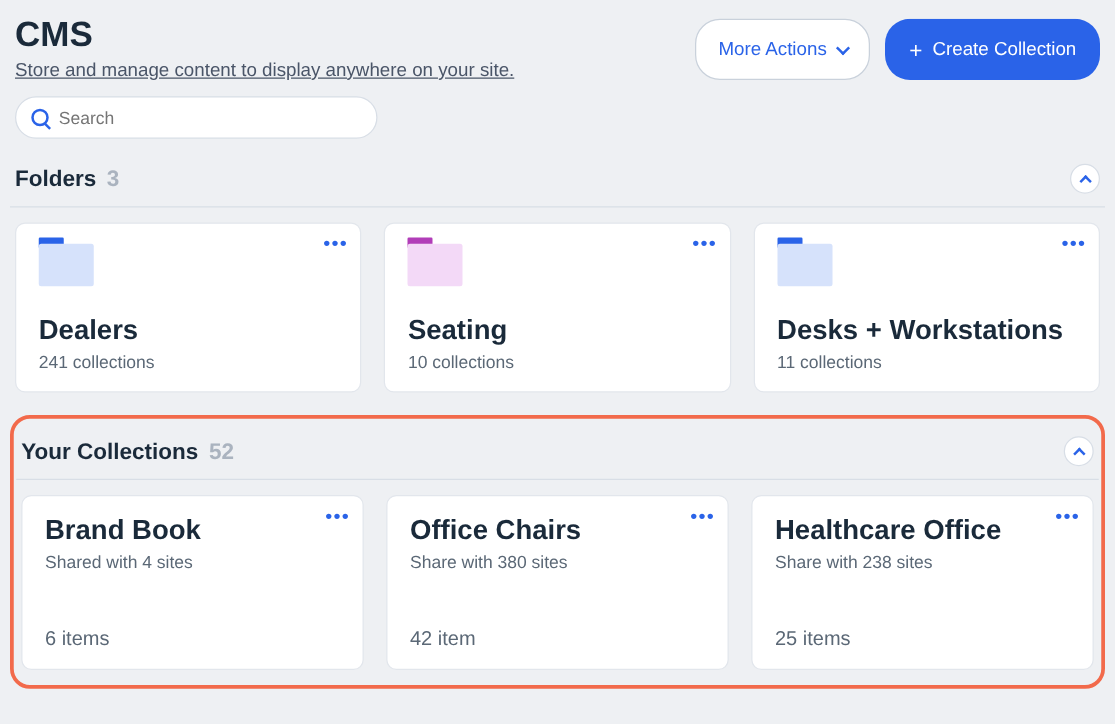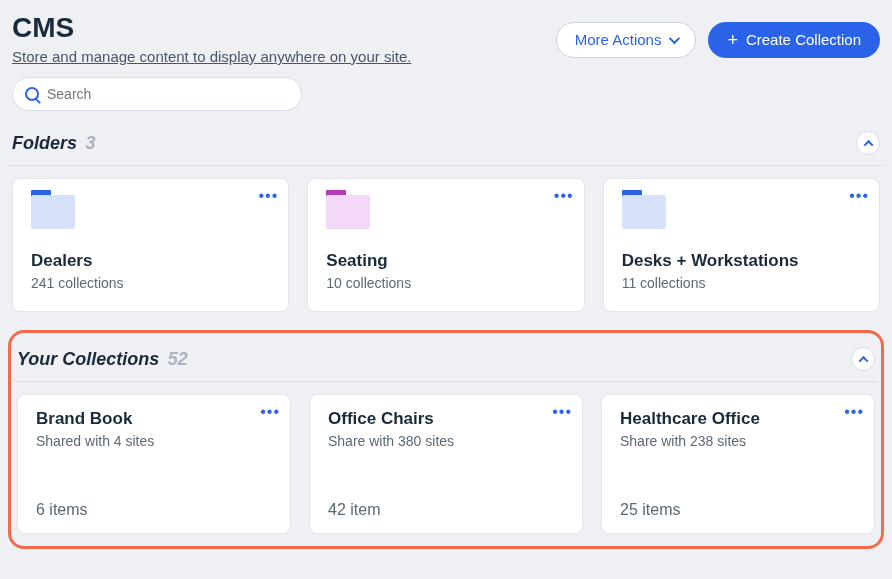--- a/index.html
+++ b/index.html
@@ -24,21 +24,21 @@
   .page-subtitle { font-size: 15px; color: #4a5568; margin-top: 4px; text-decoration: underline; }
 
   .actions { display: flex; gap: 12px; align-items: center; padding-top: 2px; }
   .btn {
     display: inline-flex;
     align-items: center;
     gap: 8px;
     font-size: 15px;
     font-weight: 500;
     border-radius: 20px;
-    height: 36px;
+    height: 49px;
     padding: 0 18px;
     cursor: pointer;
     border: 1px solid transparent;
   }
   .btn-outline {
     background: #fff;
     border: 1px solid #c9d1db;
     color: #2a63e8;
   }
   .btn-primary {
@@ -92,21 +92,20 @@
     bottom: -3px; right: -4px;
     transform: rotate(45deg);
   }
 
   .section-head {
     display: flex;
     align-items: center;
     justify-content: space-between;
     padding: 14px 4px 10px 4px;
     border-bottom: 1px solid #d8dee6;
-    font-style: italic;
   }
   .section-title {
     font-size: 18px;
     font-weight: 700;
     color: #1a2a3a;
   }
   .section-count {
     font-size: 18px;
     font-weight: 600;
     color: #aab3bf;
@@ -167,21 +166,21 @@
     position: absolute;
     top: -5px; left: 0;
     width: 20px; height: 8px;
     border-radius: 1px 1px 0 0;
   }
   .folder-blue .folder-body { background: #d6e2fb; }
   .folder-blue .folder-tab { background: #2a63e8; }
   .folder-purple .folder-body { background: #f3d9f7; }
   .folder-purple .folder-tab { background: #b13db8; }
 
-  .card-title { font-size: 17px; font-weight: 600; color: #1a2a3a; }
+  .card-title { font-size: 22px; font-weight: 600; color: #1a2a3a; }
   .card-sub { font-size: 14px; color: #5b6876; margin-top: 4px; }
 
   .collection-card {
     min-height: 140px;
     padding: 14px 18px;
   }
   .collection-card .spacer { flex: 1; }
   .collection-items { font-size: 16px; color: #5b6876; }
 
   .highlighted-region {

